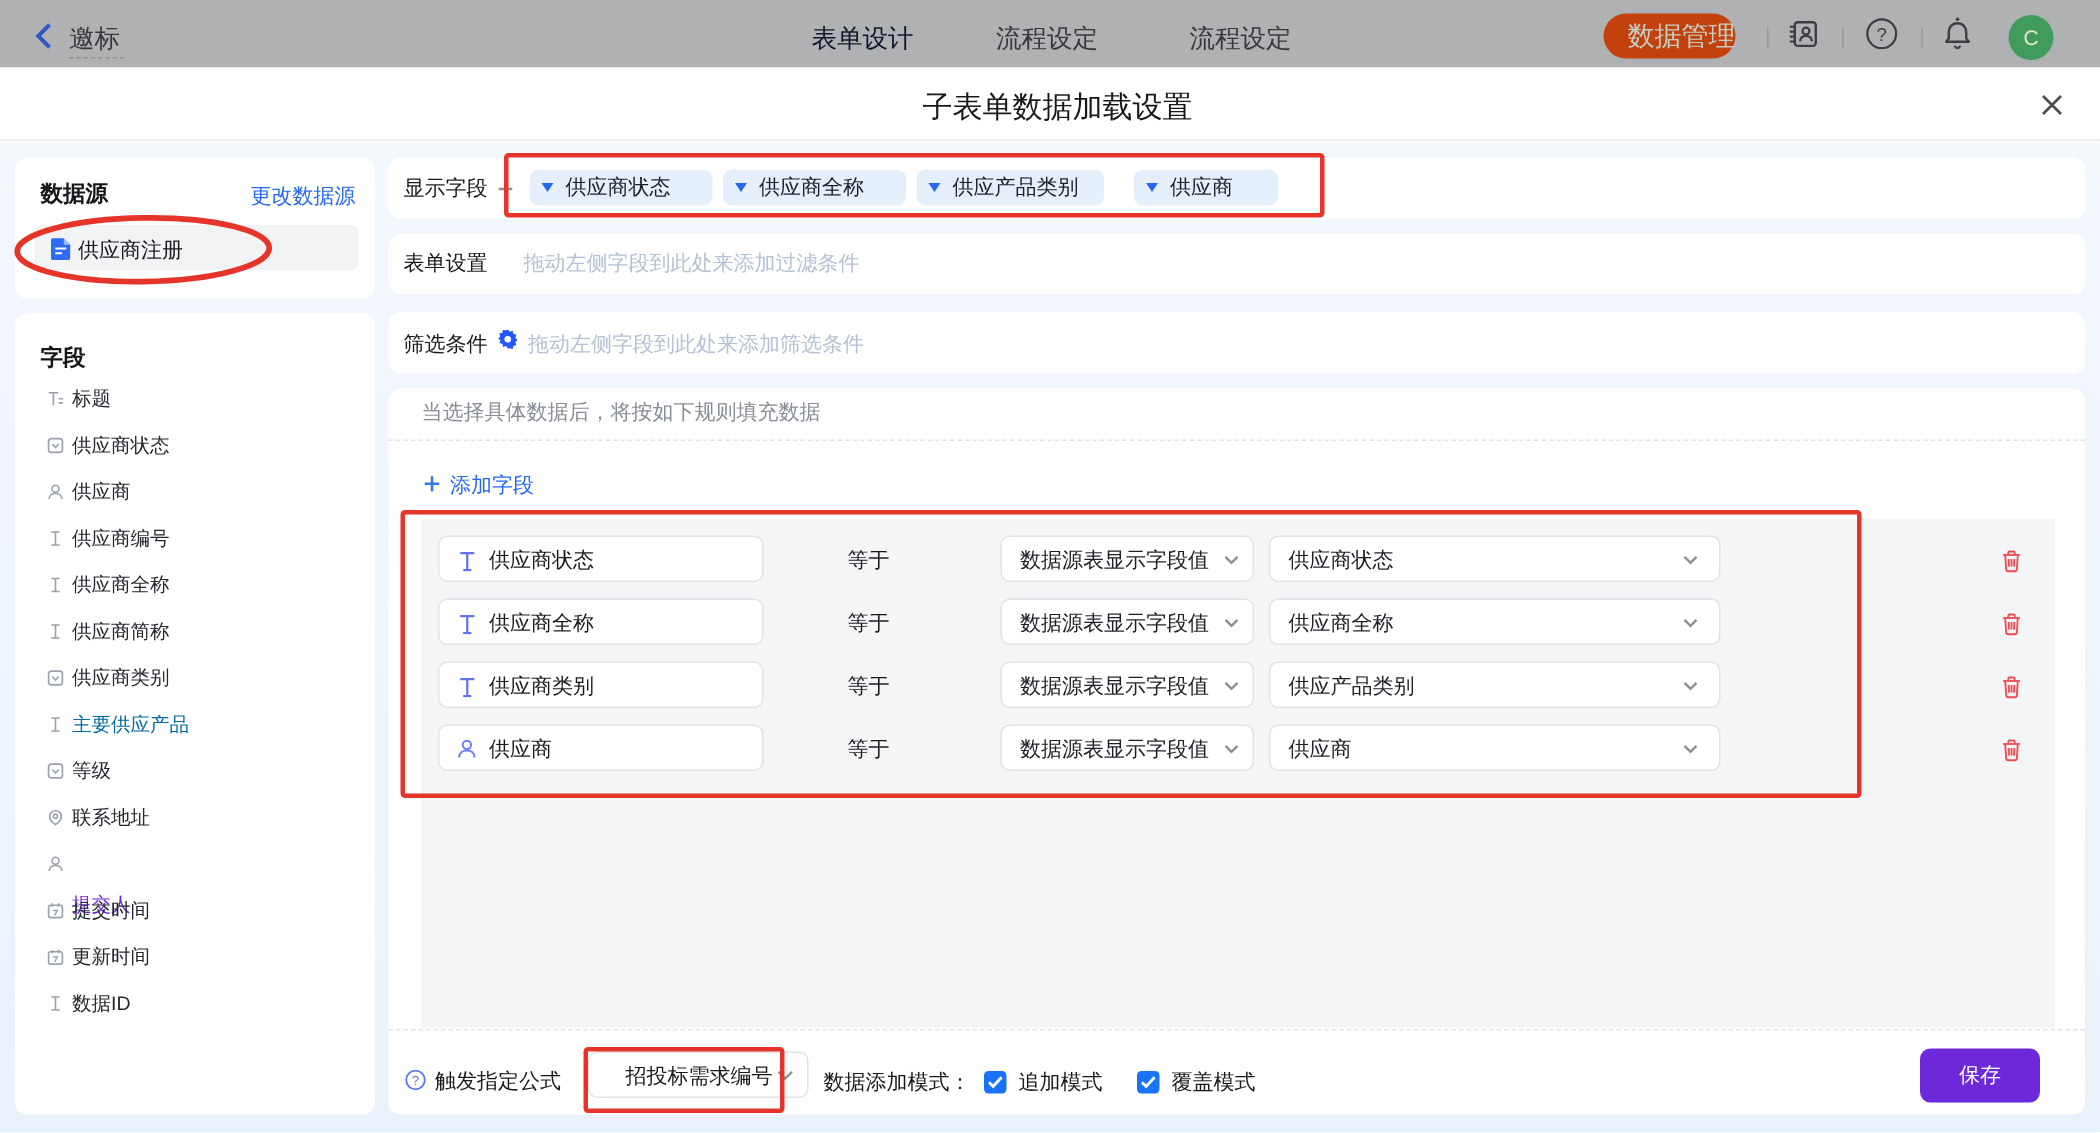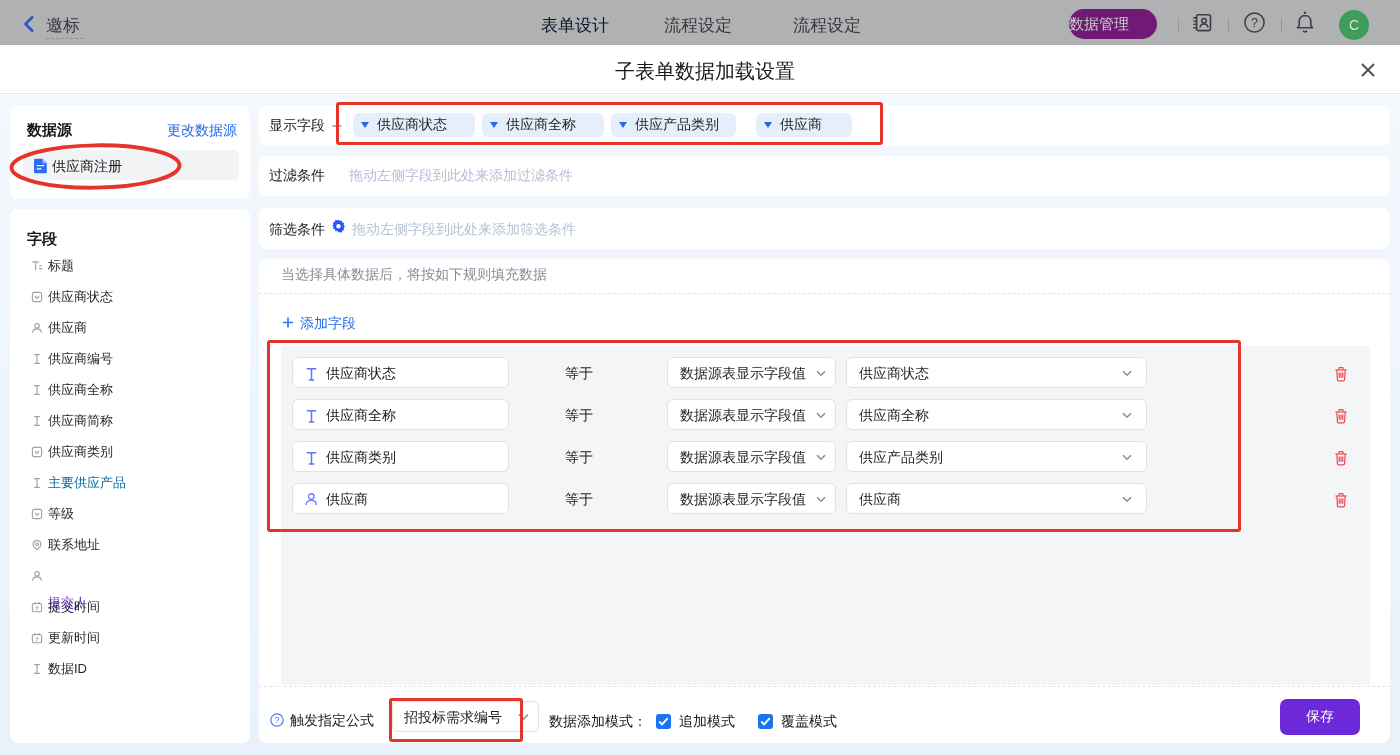--- a/index.html
+++ b/index.html
@@ -39,21 +39,21 @@
 
 <div id="topbar" class="abs">
   <svg class="abs" style="left:23px;top:15px" width="12" height="18" viewBox="0 0 12 18">
     <path d="M10 1.5 L2.5 9 L10 16.5" fill="none" stroke="#2b59c8" stroke-width="2.6"></path>
   </svg>
   <div class="abs" style="left:46px;top:3px;font-size:17px;line-height:45px;color:#38393d">邀标</div>
   <div class="abs" style="left:46px;top:38px;width:37px;border-top:1px dashed #8e8f92"></div>
   <div class="abs tb-tab" style="left:541px;color:#0f172a">表单设计</div>
   <div class="abs tb-tab" style="left:664px">流程设定</div>
   <div class="abs tb-tab" style="left:793px">流程设定</div>
-  <div class="abs" style="left:1069px;top:9px;width:88px;height:30px;border-radius:15px;background:#701a75;color:#c3cfc6;font-size:15px;text-align:left;line-height:30px">数据管理</div>
+  <div class="abs" style="left:1069px;top:9px;width:88px;height:30px;border-radius:15px;background:#c2410c;color:#c3cfc6;font-size:18px;text-align:right;line-height:30px">数据管理</div>
   <div class="abs" style="left:1178px;top:17.5px;width:1px;height:14px;background:#97989b"></div>
   <div class="abs" style="left:1228px;top:17.5px;width:1px;height:14px;background:#97989b"></div>
   <div class="abs" style="left:1281px;top:17.5px;width:1px;height:14px;background:#97989b"></div>
 
   <svg class="abs" style="left:1192px;top:12px" width="21" height="21" viewBox="0 0 21 21">
     <rect x="4.5" y="2.8" width="14" height="15.8" rx="2" fill="none" stroke="#3d3e42" stroke-width="1.6"></rect>
     <path d="M1.2 5.8 H5.4 M1.2 9.1 H5.4 M1.2 12.4 H5.4 M1.2 15.7 H5.4" stroke="#3d3e42" stroke-width="1.4"></path>
     <circle cx="12" cy="8.7" r="2.3" fill="none" stroke="#3d3e42" stroke-width="1.5"></circle>
     <path d="M8 15.6 c0.2-2.4 1.9-3.7 4-3.7 s3.8 1.3 4 3.7" fill="none" stroke="#3d3e42" stroke-width="1.5"></path>
   </svg>
@@ -179,21 +179,21 @@
       <span class="tri"></span>
       <span class="ct">供应产品类别</span>
     </div>
   <div class="chip" style="left:497px;width:96px">
       <span class="tri"></span>
       <span class="ct">供应商</span>
     </div>
 </div>
 
 <div class="card" style="left:259px;top:156px;width:1131px;height:40px"></div>
-<div class="abs f14" style="left:269px;top:165px;color:#17191d">过滤条件</div>
+<div class="abs f14" style="left:269px;top:165px;color:#17191d">表单设置</div>
 <div class="abs f14 placeholder" style="left:349px;top:165px">拖动左侧字段到此处来添加过滤条件</div>
 
 <div class="card" style="left:259px;top:208px;width:1131px;height:41px"></div>
 <div class="abs f14" style="left:269px;top:218.5px;color:#17191d">筛选条件</div>
 <svg class="abs" style="left:331.5px;top:219.5px" width="13" height="13" viewBox="0 0 13 13">
   <path d="M6.5 0 l1.2 1.7 2-0.6 0.4 2 2 0.6 -0.6 2 1.4 1.5 -1.4 1.5 0.6 2 -2 0.6 -0.4 2 -2-0.6 L6.5 13 l-1.2-1.7 -2 0.6 -0.4-2 -2-0.6 0.6-2 L0 6.5 l1.4-1.5 -0.6-2 2-0.6 0.4-2 2 0.6 z" fill="#2356fb" transform="translate(0.1,-0.6)"></path>
   <circle cx="6.5" cy="6.2" r="2.2" fill="#fff"></circle>
 </svg>
 <div class="abs f14 placeholder" style="left:352px;top:218.5px">拖动左侧字段到此处来添加筛选条件</div>
 
@@ -305,21 +305,21 @@
     </svg>
 </div>
 <div class="abs" style="left:259px;top:686px;width:1131px;border-top:1px dashed #e2e3e5"></div>
 
 <svg class="abs" style="left:270px;top:712.5px" width="14" height="14" viewBox="0 0 14 14">
   <circle cx="7" cy="7" r="6.2" fill="none" stroke="#5a74f5" stroke-width="1.2"></circle>
   <text x="7" y="10.3" text-anchor="middle" font-size="8.8" font-family="Liberation Sans" fill="#5a74f5">?</text>
 </svg>
 <div class="abs f14" style="left:290px;top:710px;color:#17191d">触发指定公式</div>
 <div class="inbox" style="left:392px;top:701px;width:147px">
-  <span class="f14" style="margin-left:11px;color:#17191d">招投标需求编号</span>
+  <span class="f14" style="margin-left:24px;color:#17191d">招投标需求编号</span>
   <svg style="position:absolute;right:9px;top:11px" width="11" height="8" viewBox="0 0 11 8">
       <path class="chev" d="M1 1.5 L5.5 6 L10 1.5"></path>
     </svg>
 </div>
 <div class="abs f14" style="left:549px;top:710.5px;color:#17191d">数据添加模式：</div>
 <div class="abs" style="left:655.5px;top:713.5px;width:15px;height:15px;background:#1a73f7;border-radius:3px">
   <svg width="15" height="15" viewBox="0 0 16 16">
       <path d="M3.5 8 l3 3 l6-6.5" fill="none" stroke="#fff" stroke-width="2"></path>
     </svg>
 </div>

